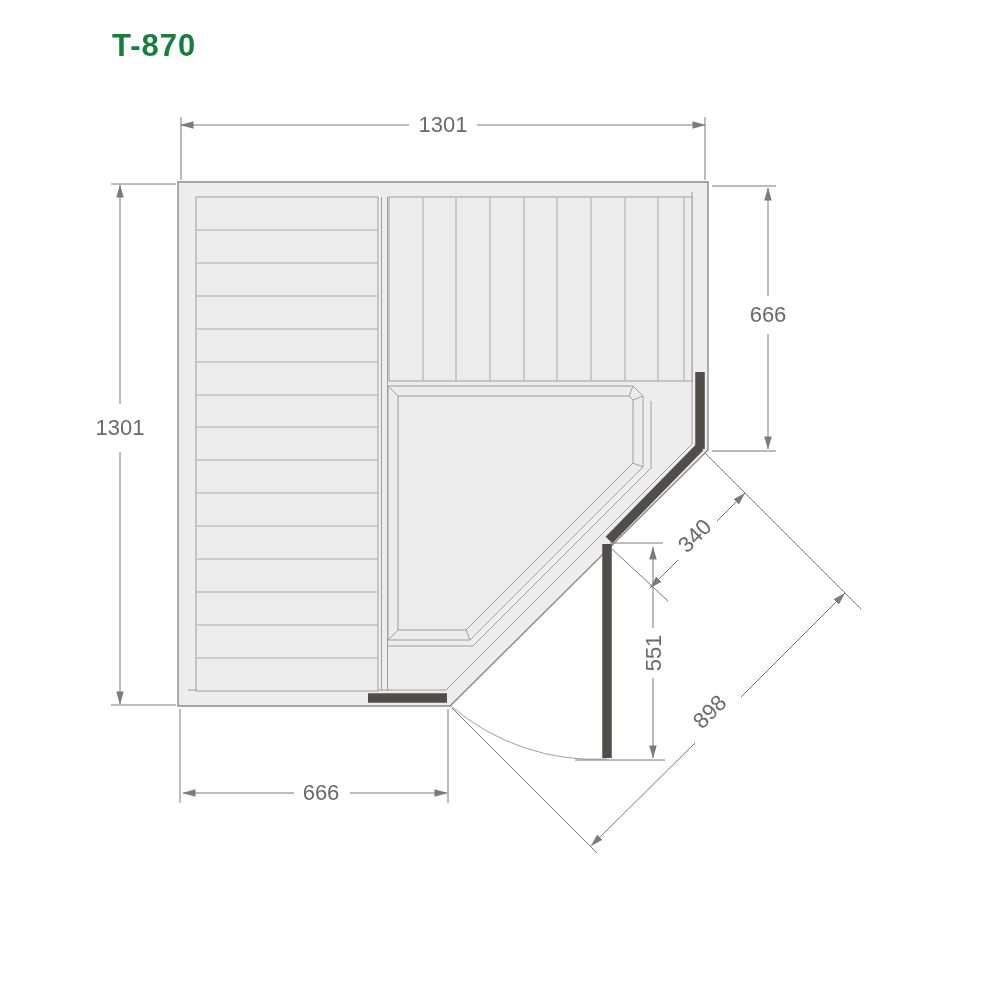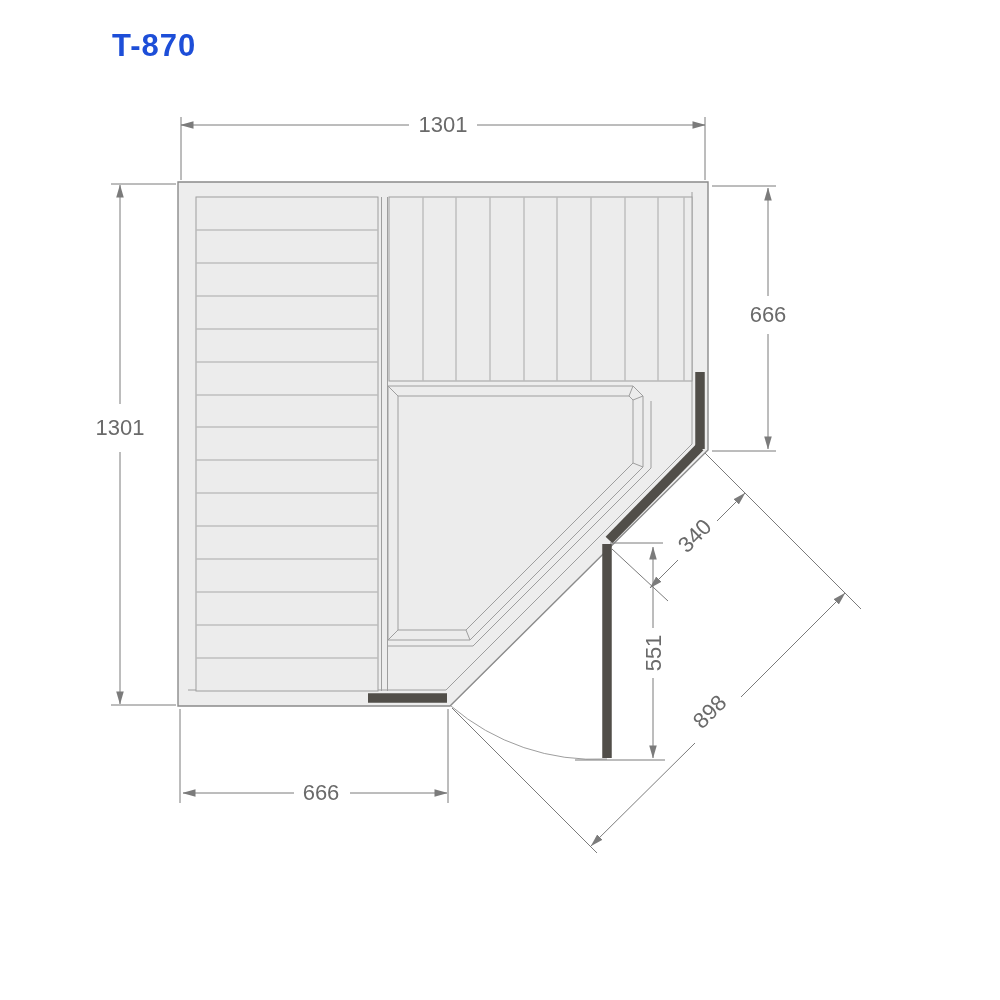--- a/index.html
+++ b/index.html
@@ -1,19 +1,19 @@
 <!DOCTYPE html>
 <html><head>
 <meta charset="utf-8">
 <style>
   html,body{margin:0;padding:0;background:#fff;}
   .page{position:relative;width:1000px;height:1000px;background:#ffffff;overflow:hidden;
         font-family:"Liberation Sans","DejaVu Sans",sans-serif;}
   .plan-title{position:absolute;left:112px;top:28px;font-size:31px;font-weight:700;
-              letter-spacing:1px;color:#1d4ed8;}
+              letter-spacing:1px;color:#15803d;}
   svg{position:absolute;left:0;top:0;}
   svg text{font-family:"Liberation Sans","DejaVu Sans",sans-serif;font-size:22px;fill:#6a6a6a;}
 </style>
 </head>
 <body>
 
 <div class="page">
 
   <div class="plan-title">T-870</div>
 

